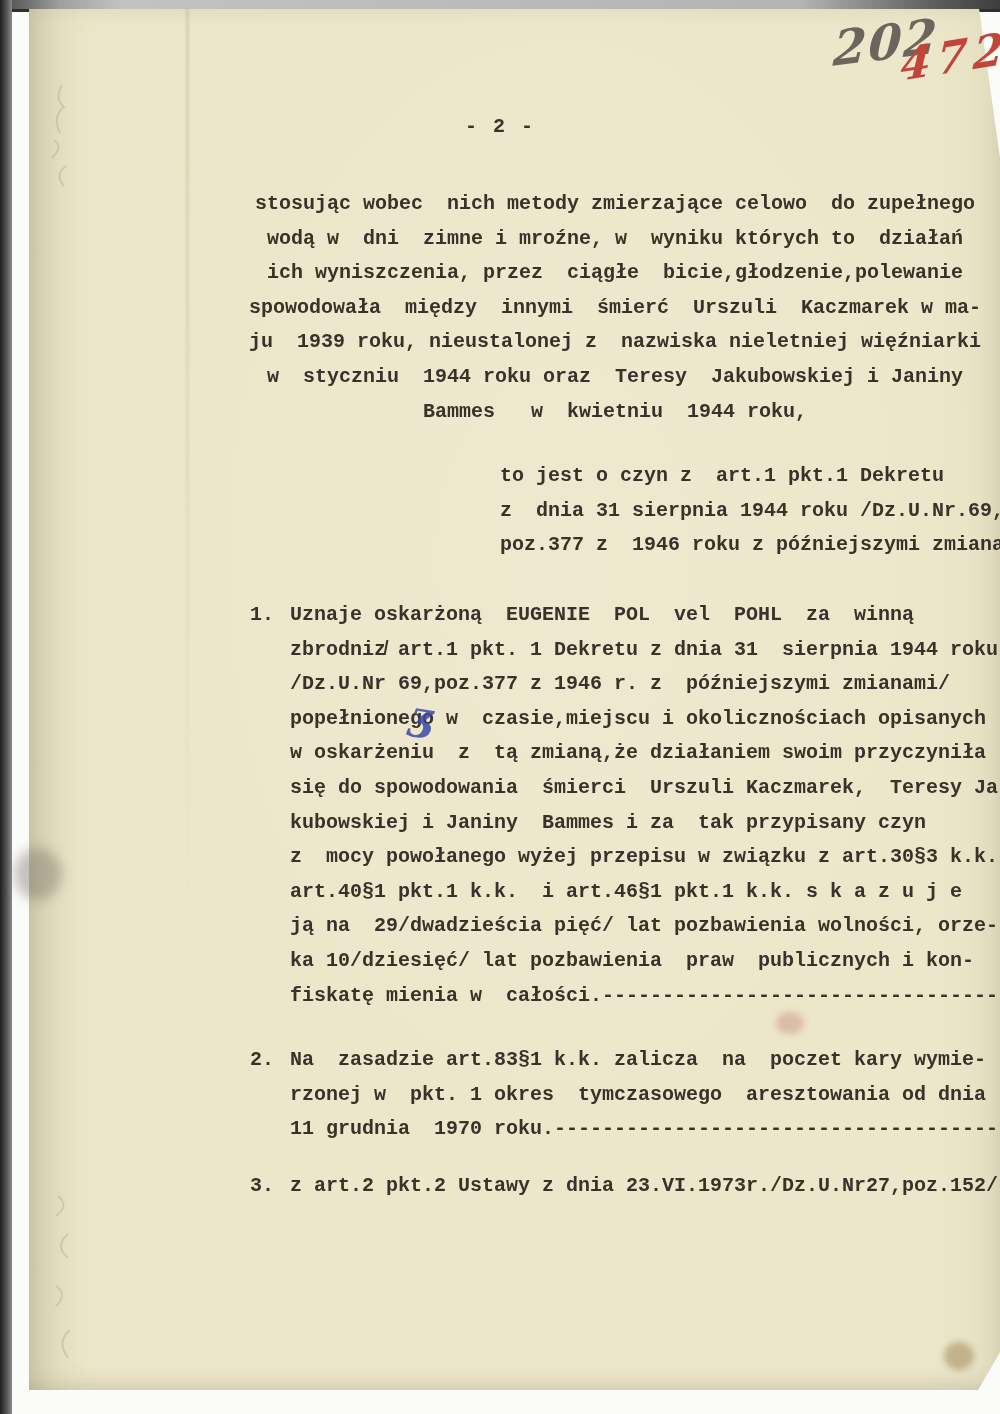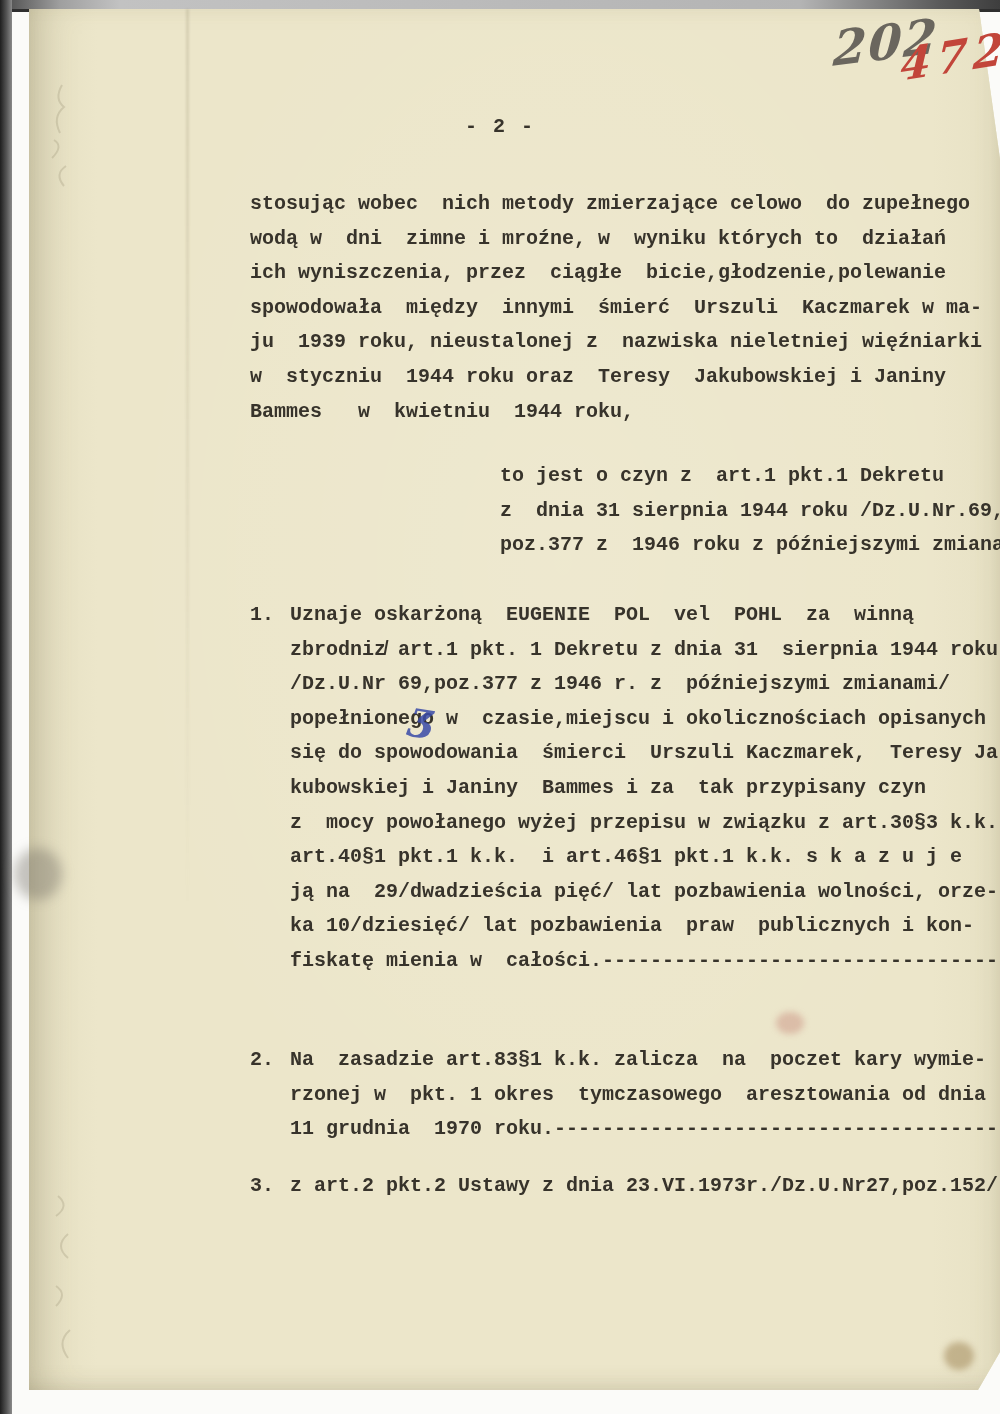--- a/index.html
+++ b/index.html
@@ -47,21 +47,21 @@
   .stain-brown{left:944px;top:1342px;width:30px;height:28px;background:rgba(146,118,66,.45);filter:blur(3px);}
   .scribble{position:absolute;opacity:.35;}
 
   
   .content{
     position:absolute;left:0;top:0;width:1000px;height:1414px;
     color:#37332b;font-size:20px;font-weight:bold;
   }
   .line{white-space:pre;height:34.6px;line-height:34.6px;overflow:hidden;}
   .pageno{position:absolute;left:0;top:115px;width:1000px;text-align:center;letter-spacing:2px;}
-  .intro{position:absolute;left:250px;top:187px;width:742px;}
+  .intro{position:absolute;left:244px;top:187px;width:742px;text-align:center;}
   .charge{position:absolute;left:500px;top:459px;width:528px;}
   .item{position:absolute;left:250px;width:750px;}
   .item .num{position:absolute;left:0;top:0;width:40px;}
   .item .lines{margin-left:40px;overflow:hidden;}
   .item-1{top:598px;}
   .item-2{top:1043px;}
   .item-3{top:1169px;}
 
   
   .hw{position:absolute;font-family:"DejaVu Serif",serif;font-style:italic;}
@@ -112,20 +112,21 @@
       <div class="line">poz.377 z  1946 roku z późniejszymi zmianami/</div>
     </div>
 
     <div class="item item-1">
       <div class="num line">1.</div>
       <div class="lines">
         <div class="line">Uznaje oskarżoną  EUGENIE  POL  vel  POHL  za  winną</div>
         <div class="line">zbrodniz̸ art.1 pkt. 1 Dekretu z dnia 31  sierpnia 1944 roku</div>
         <div class="line">/Dz.U.Nr 69,poz.377 z 1946 r. z  późniejszymi zmianami/</div>
         <div class="line">popełnionego w  czasie,miejscu i okolicznościach opisanych</div>
+        <div class="line">w oskarżeniu  z  tą zmianą,że działaniem swoim przyczyniła</div>
         <div class="line">się do spowodowania  śmierci  Urszuli Kaczmarek,  Teresy Ja-</div>
         <div class="line">kubowskiej i Janiny  Bammes i za  tak przypisany czyn</div>
         <div class="line">z  mocy powołanego wyżej przepisu w związku z art.30§3 k.k.</div>
         <div class="line">art.40§1 pkt.1 k.k.  i art.46§1 pkt.1 k.k. s k a z u j e</div>
         <div class="line">ją na  29/dwadzieścia pięć/ lat pozbawienia wolności, orze-</div>
         <div class="line">ka 10/dziesięć/ lat pozbawienia  praw  publicznych i kon-</div>
         <div class="line">fiskatę mienia w  całości.------------------------------------</div>
       </div>
     </div>
 

